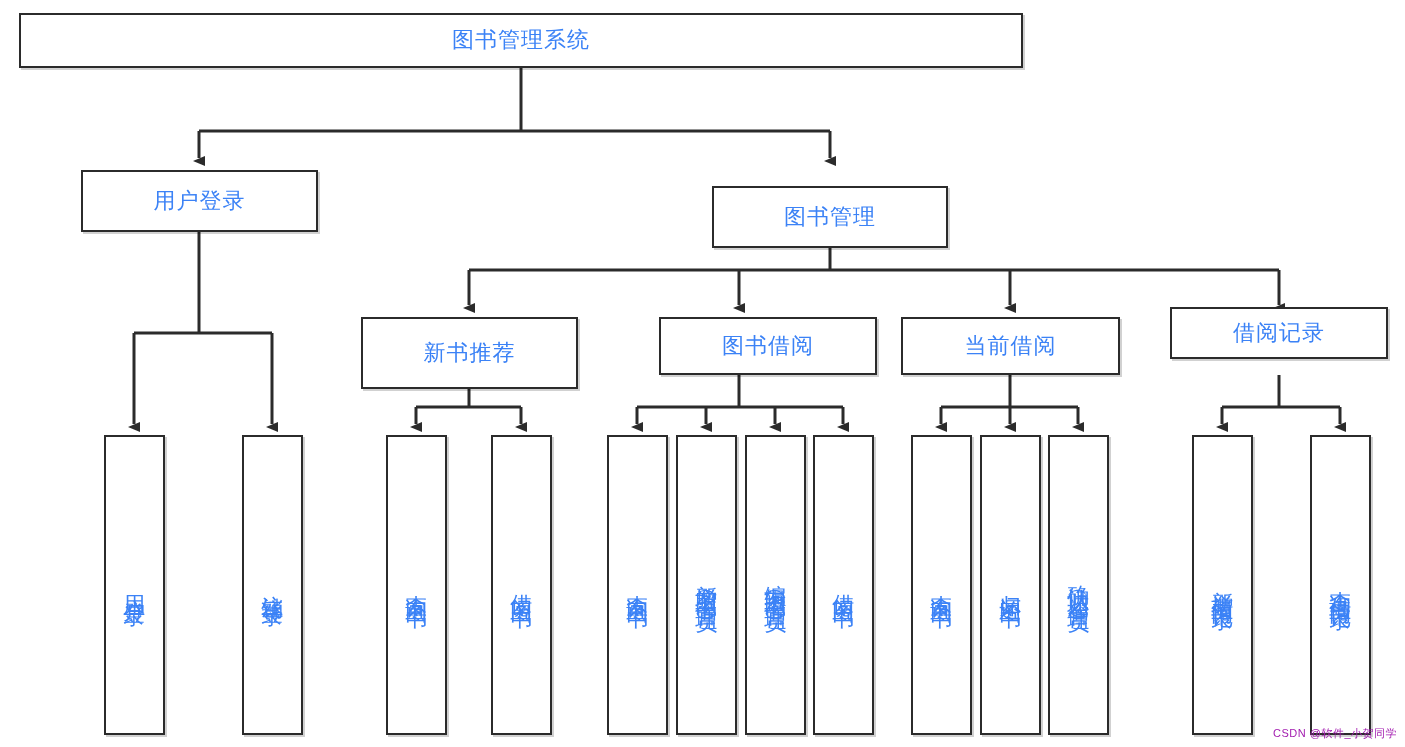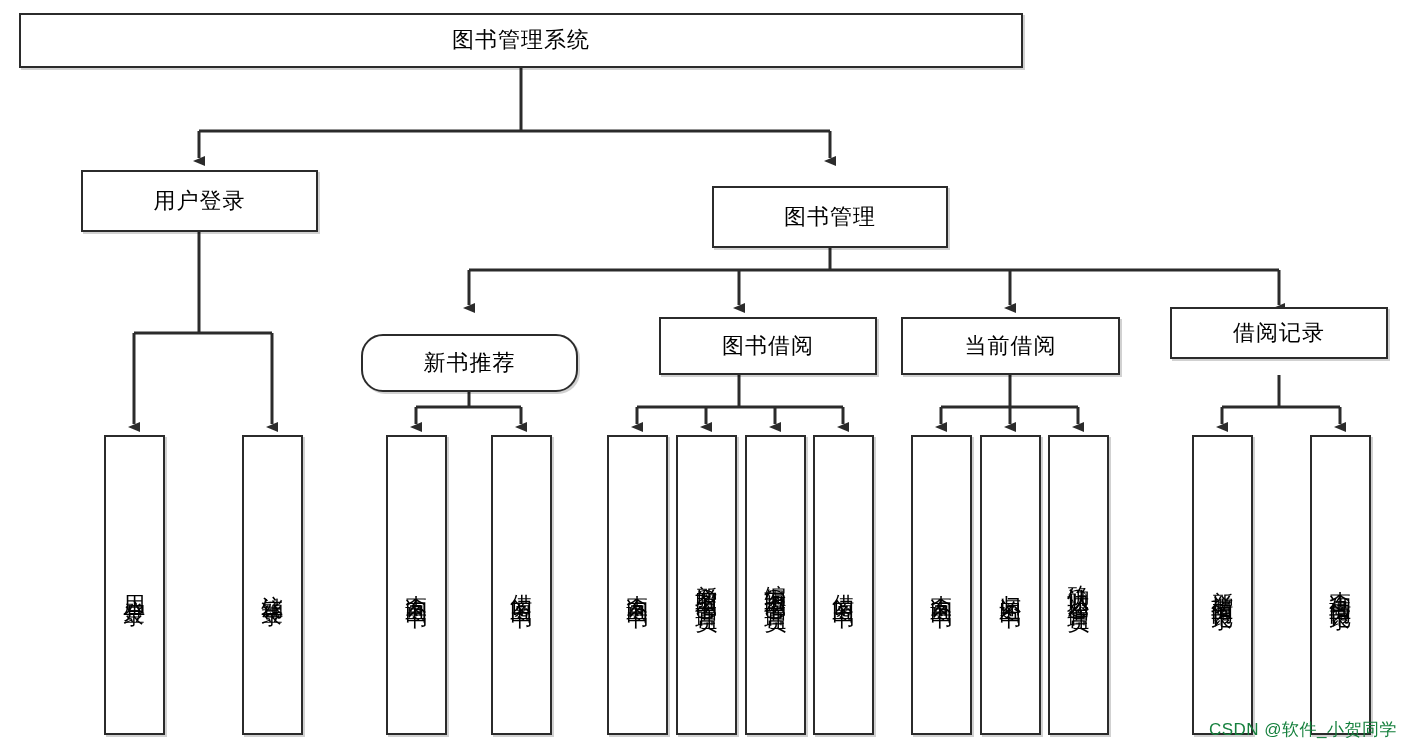--- a/index.html
+++ b/index.html
@@ -22,21 +22,21 @@
     left: 0;
     top: 0;
     width: 1405px;
     height: 747px;
   }
   .node {
     position: absolute;
     box-sizing: border-box;
     border: 2px solid #2b2b2b;
     background: #ffffff;
-    color: #000000;
+    color: #3b82f6;
     display: flex;
     align-items: center;
     justify-content: center;
     text-align: right;
     box-shadow: 2px 2px 0 rgba(0,0,0,0.18);
   }
   .node.h {
     font-size: 22px;
     letter-spacing: 1px;
     line-height: 1.2;
@@ -50,22 +50,22 @@
     padding: 6px 0;
   }
   .node.v .vlabel {
     writing-mode: vertical-rl;
     text-orientation: upright;
   }
   #watermark {
     position: absolute;
     right: 8px;
     bottom: 6px;
-    font-size: 17px;
-    color: #15803d;
+    font-size: 11px;
+    color: #a21caf;
     letter-spacing: 0.5px;
     white-space: nowrap;
     pointer-events: none;
   }
 </style>
 </head>
 <body>
 
 <div id="canvas">
 
@@ -124,21 +124,21 @@
     <span>图书管理系统</span>
   </div>
 
   <div class="node h" style="left:81px; top:170px; width:237px; height:62px;">
     <span>用户登录</span>
   </div>
   <div class="node h" style="left:712px; top:170px; width:236px; height:62px;margin-top:16px;">
     <span>图书管理</span>
   </div>
 
-  <div class="node h" style="left:361px; top:334px; width:217px; height:58px;border-radius:22px;">
+  <div class="node h" style="left:361px; top:317px; width:217px; height:72px;">
     <span>新书推荐</span>
   </div>
   <div class="node h" style="left:659px; top:317px; width:218px; height:58px;">
     <span>图书借阅</span>
   </div>
   <div class="node h" style="left:901px; top:317px; width:219px; height:58px;">
     <span>当前借阅</span>
   </div>
   <div class="node h" style="left:1170px; top:307px; width:218px; height:52px;">
     <span>借阅记录</span>

